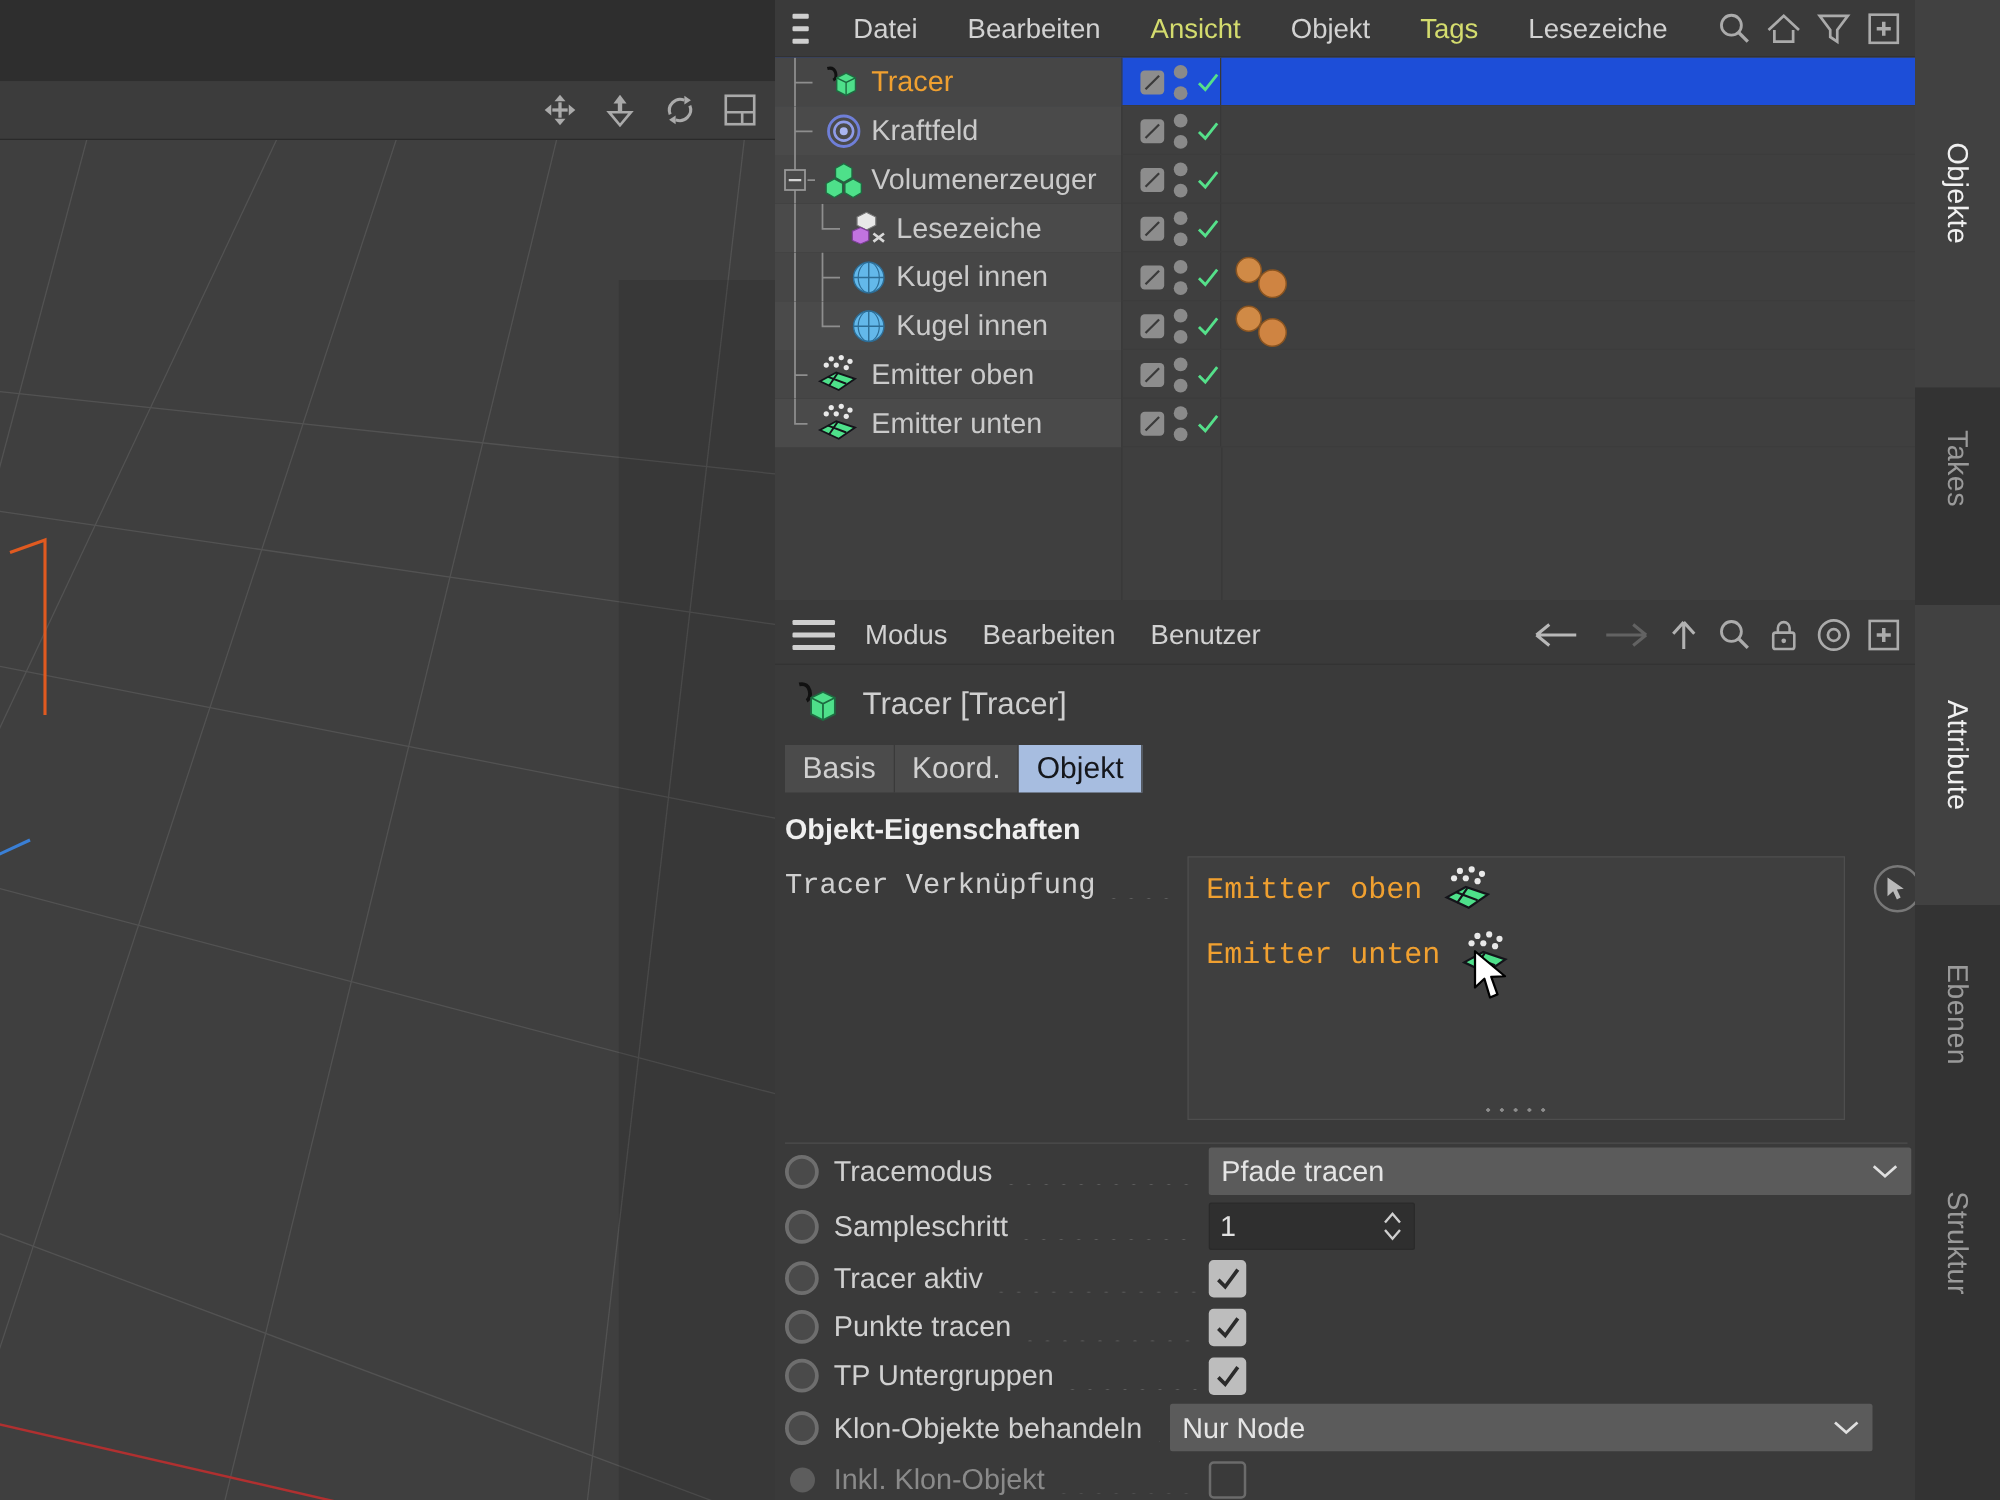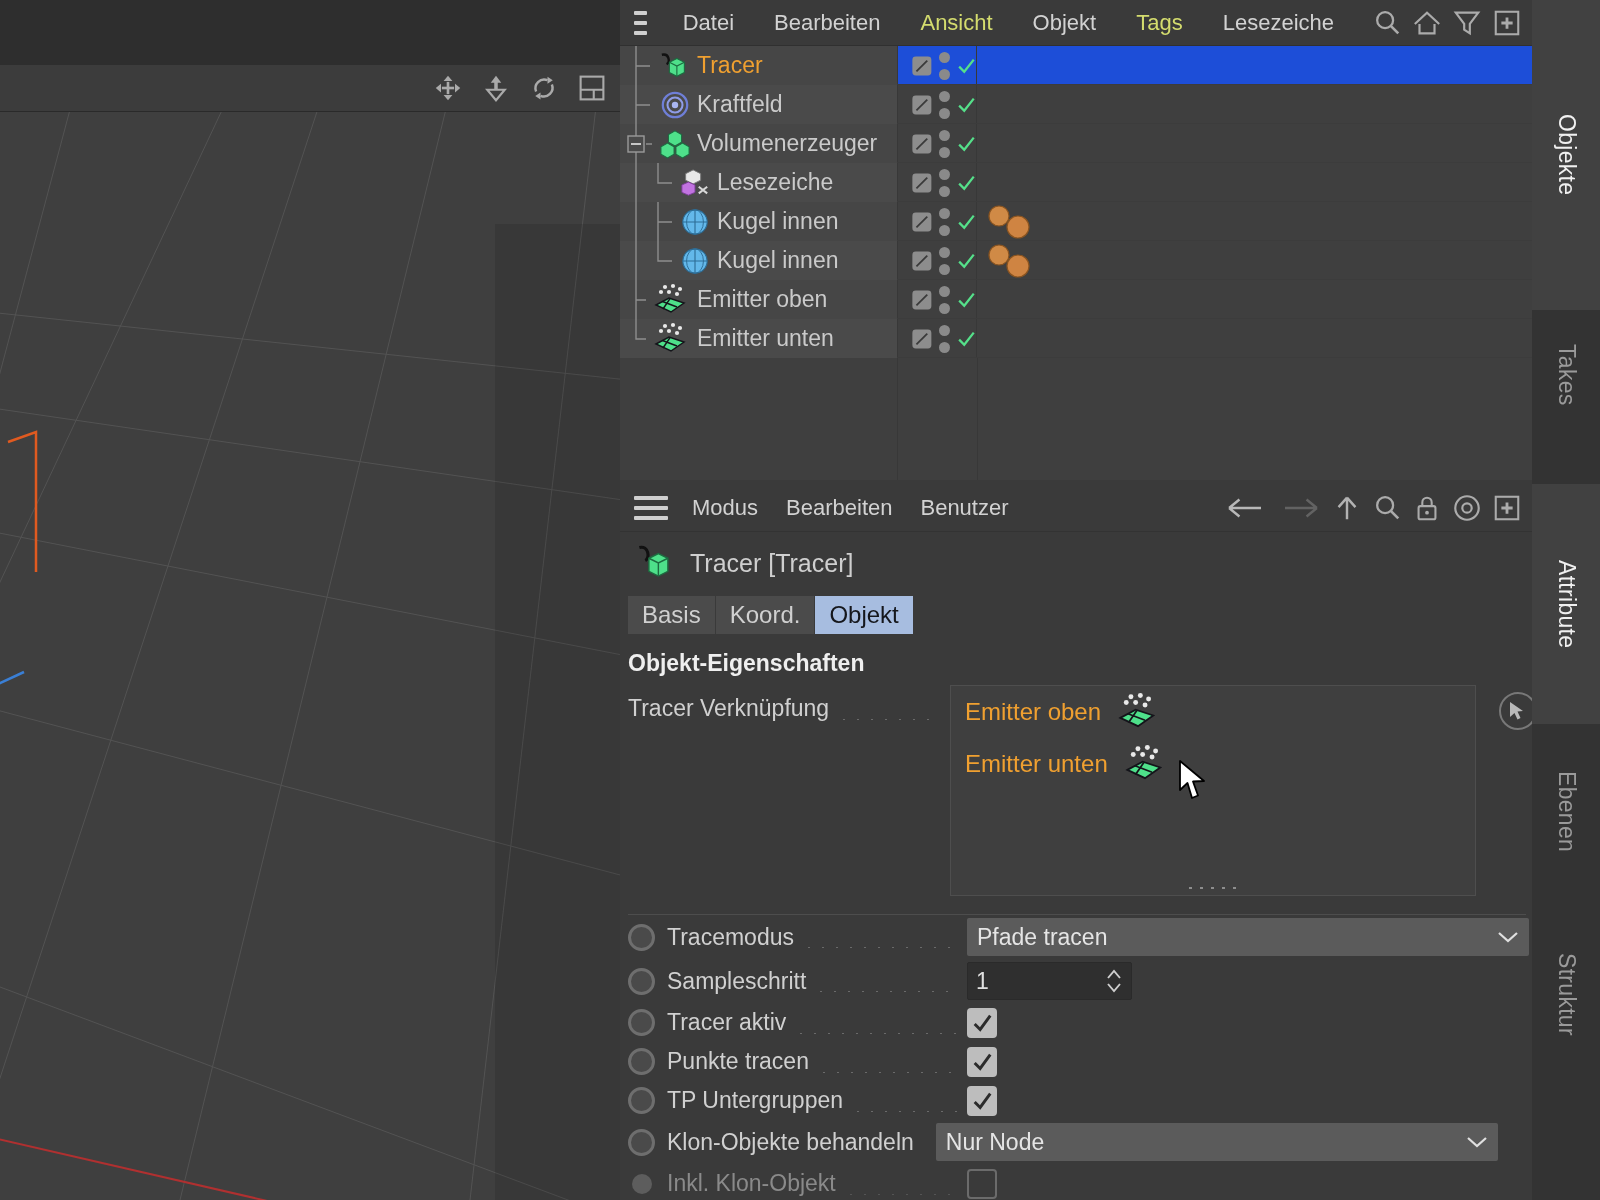--- a/index.html
+++ b/index.html
@@ -601,21 +601,21 @@
 
       <div id="tabs">
         <div class="tab">Basis</div>
         <div class="tab">Koord.</div>
         <div class="tab active">Objekt</div>
       </div>
 
       <div id="props">
         <div class="section-title">Objekt-Eigenschaften</div>
 
-        <div style="display:flex;align-items:flex-start;">
+        <div style="display:flex;align-items:flex-start;font-family:Liberation Mono, monospace;">
           <div style="width:318px;display:flex;align-items:center;padding-top:10px;">
             <span class="plabel">Tracer Verknüpfung</span>
             <span class="leader"></span>
           </div>
           <div class="linkbox">
             <div class="link-item">
               <span class="lbl">Emitter oben</span>
               <svg style="width:46px;height:40px;" viewBox="0 0 38 34">
                 <g fill="#e9e9e9">
                   <circle cx="13" cy="4" r="2.1"></circle>

